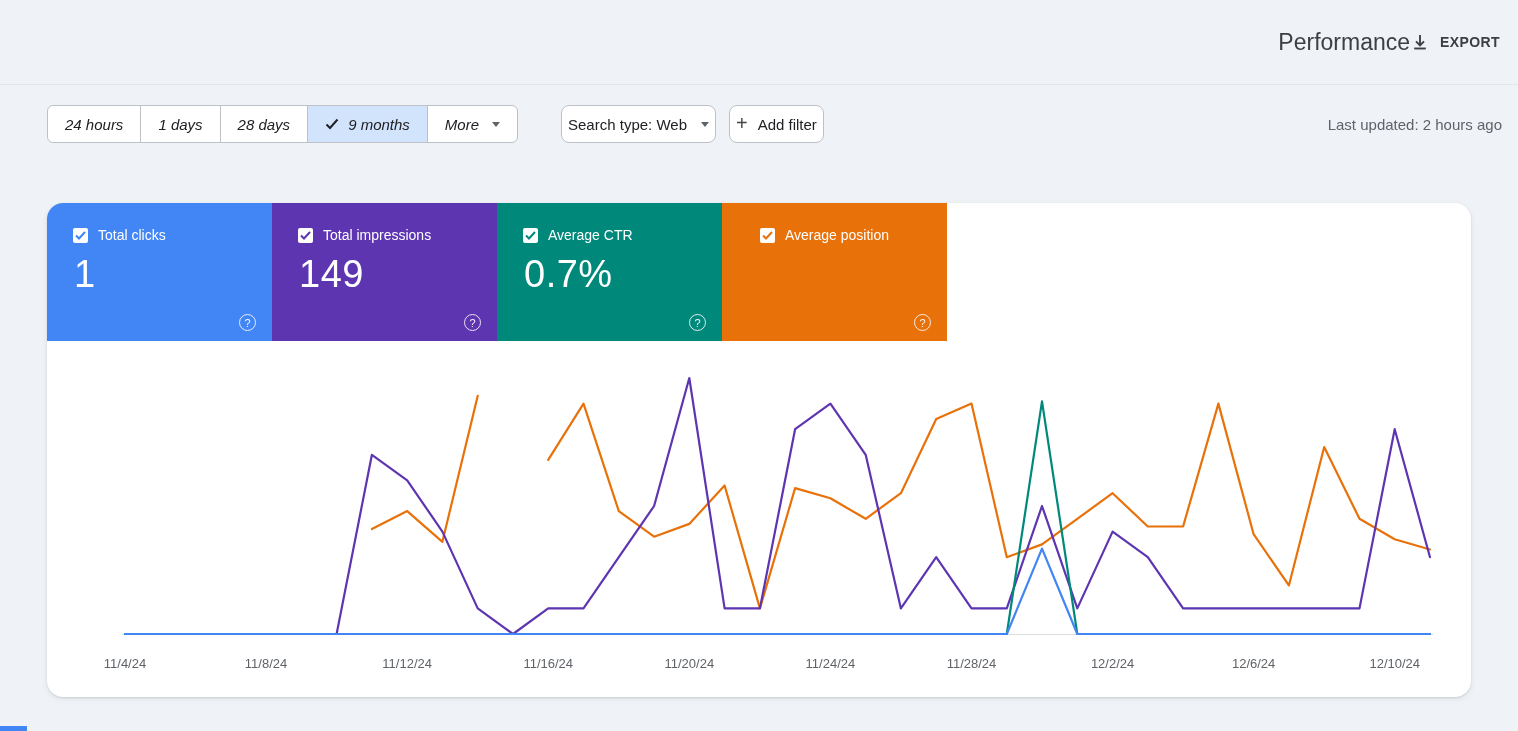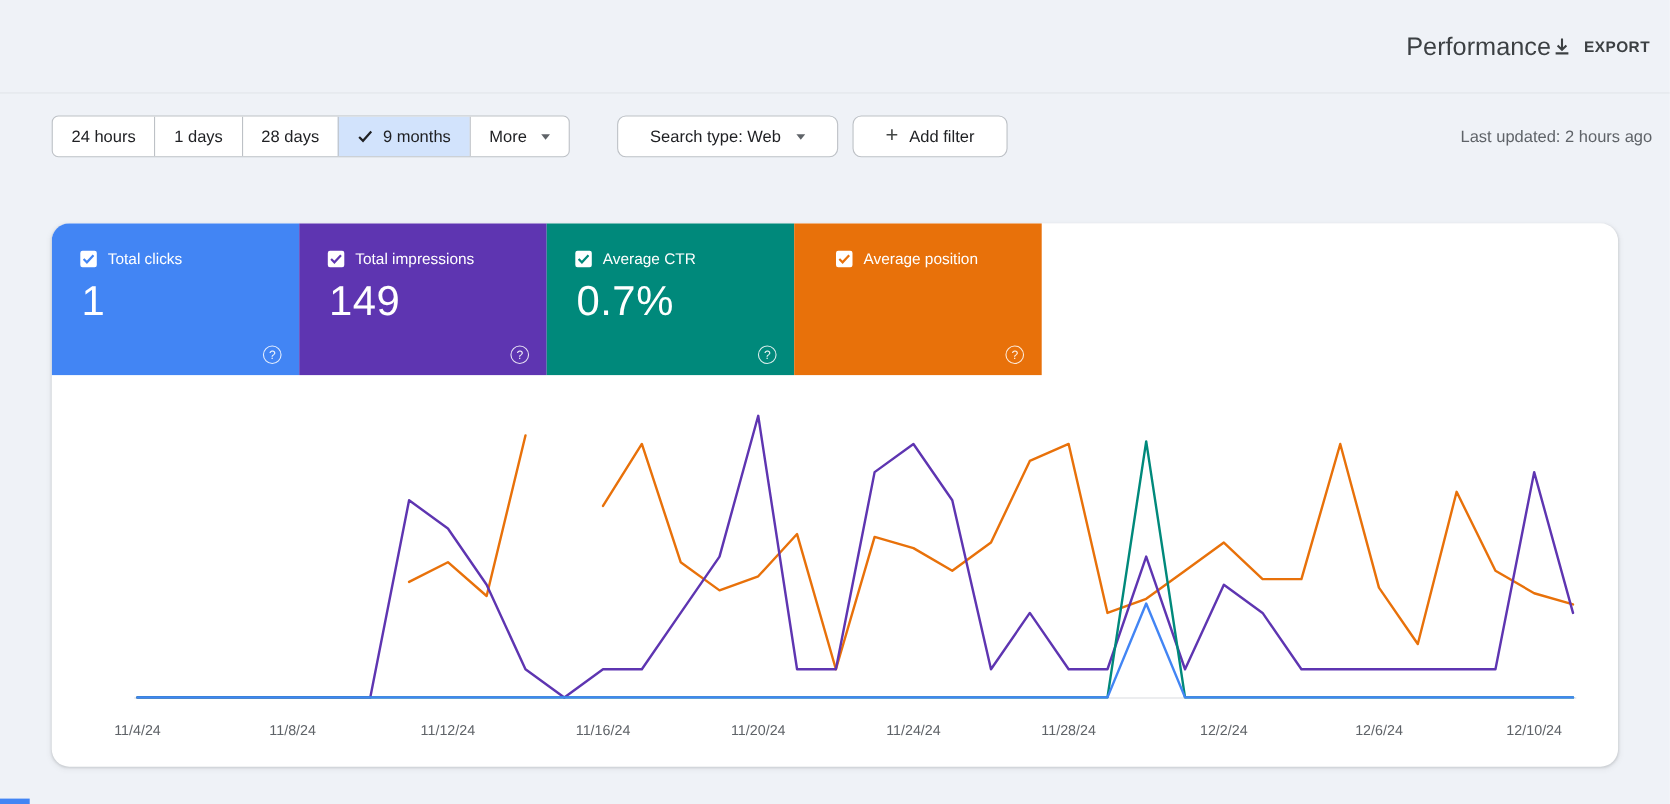--- a/index.html
+++ b/index.html
@@ -23,30 +23,31 @@
   
   .toolbar { display:flex; align-items:center; margin:20px 16px 0 47px; height:38px; }
   .seg-group {
     display:flex; height:38px; background:#fff;
     border:1px solid #bdc1c6; border-radius:6px; overflow:hidden;
   }
   .seg {
     display:flex; align-items:center; gap:9px; padding:0 17px;
     font-size:15px; color:#202124; cursor:pointer; border-left:1px solid #bdc1c6;
     white-space:nowrap;
+    font-style:italic;
   }
   .seg:first-child { border-left:none; }
   .seg.selected { background:#d2e3fc; font-weight:500; }
   .caret {
     width:0; height:0; display:inline-block;
     border-left:4.5px solid transparent; border-right:4.5px solid transparent;
     border-top:5.5px solid #5f6368; margin-left:4px;
   }
   .chip {
-    display:flex; align-items:center; gap:10px; height:38px; padding:0 29px;
+    display:flex; align-items:center; gap:10px; height:38px; padding:0 6px;
     background:#fff; border:1px solid #bdc1c6; border-radius:8px;
     font-size:15px; color:#202124; cursor:pointer; white-space:nowrap;
   }
   .chip.search-type { margin-left:43px; }
   .chip.add-filter { margin-left:13px; }
   .plus { font-size:20px; color:#444746; line-height:1; margin-top:-2px; }
   .last-updated { margin-left:auto; font-size:15px; color:#5f6368; }
   
   .main-card {
     width:1424px; height:494px; margin:60px 0 0 47px; background:#fff;

